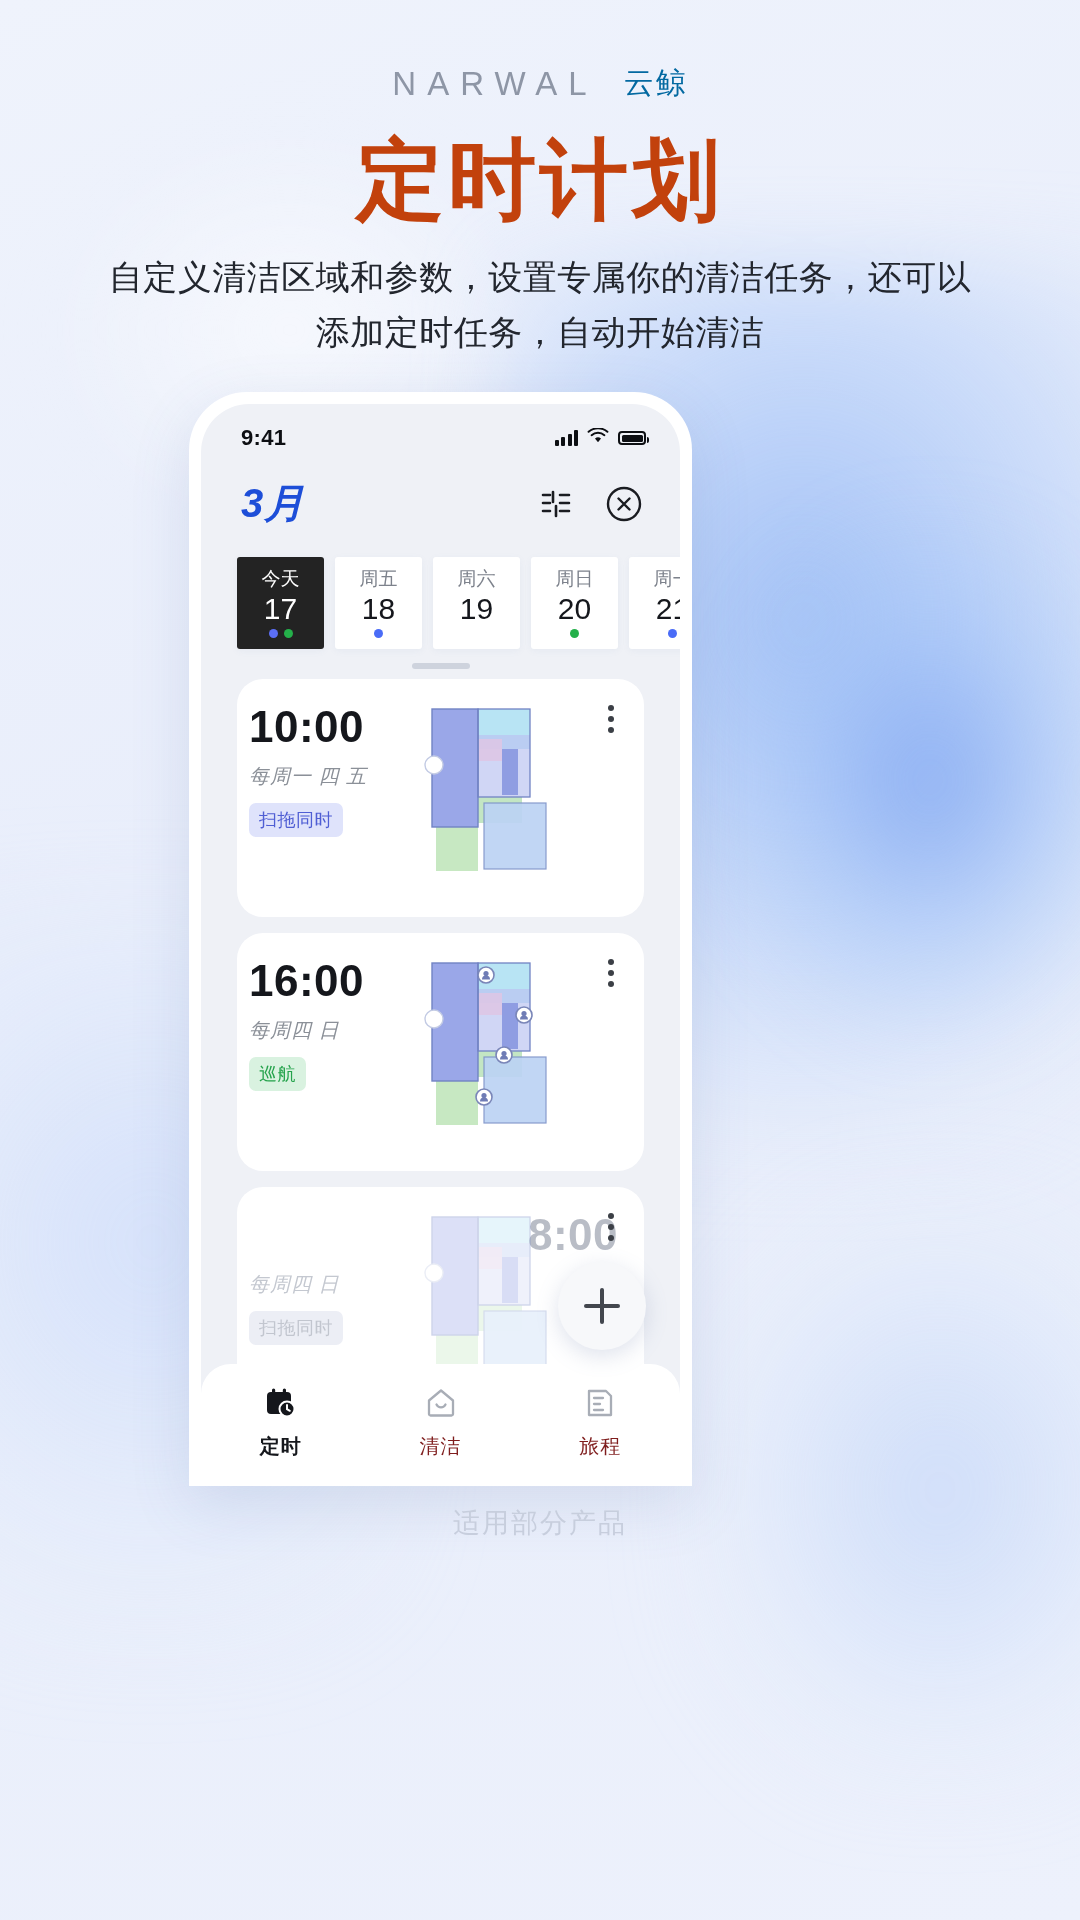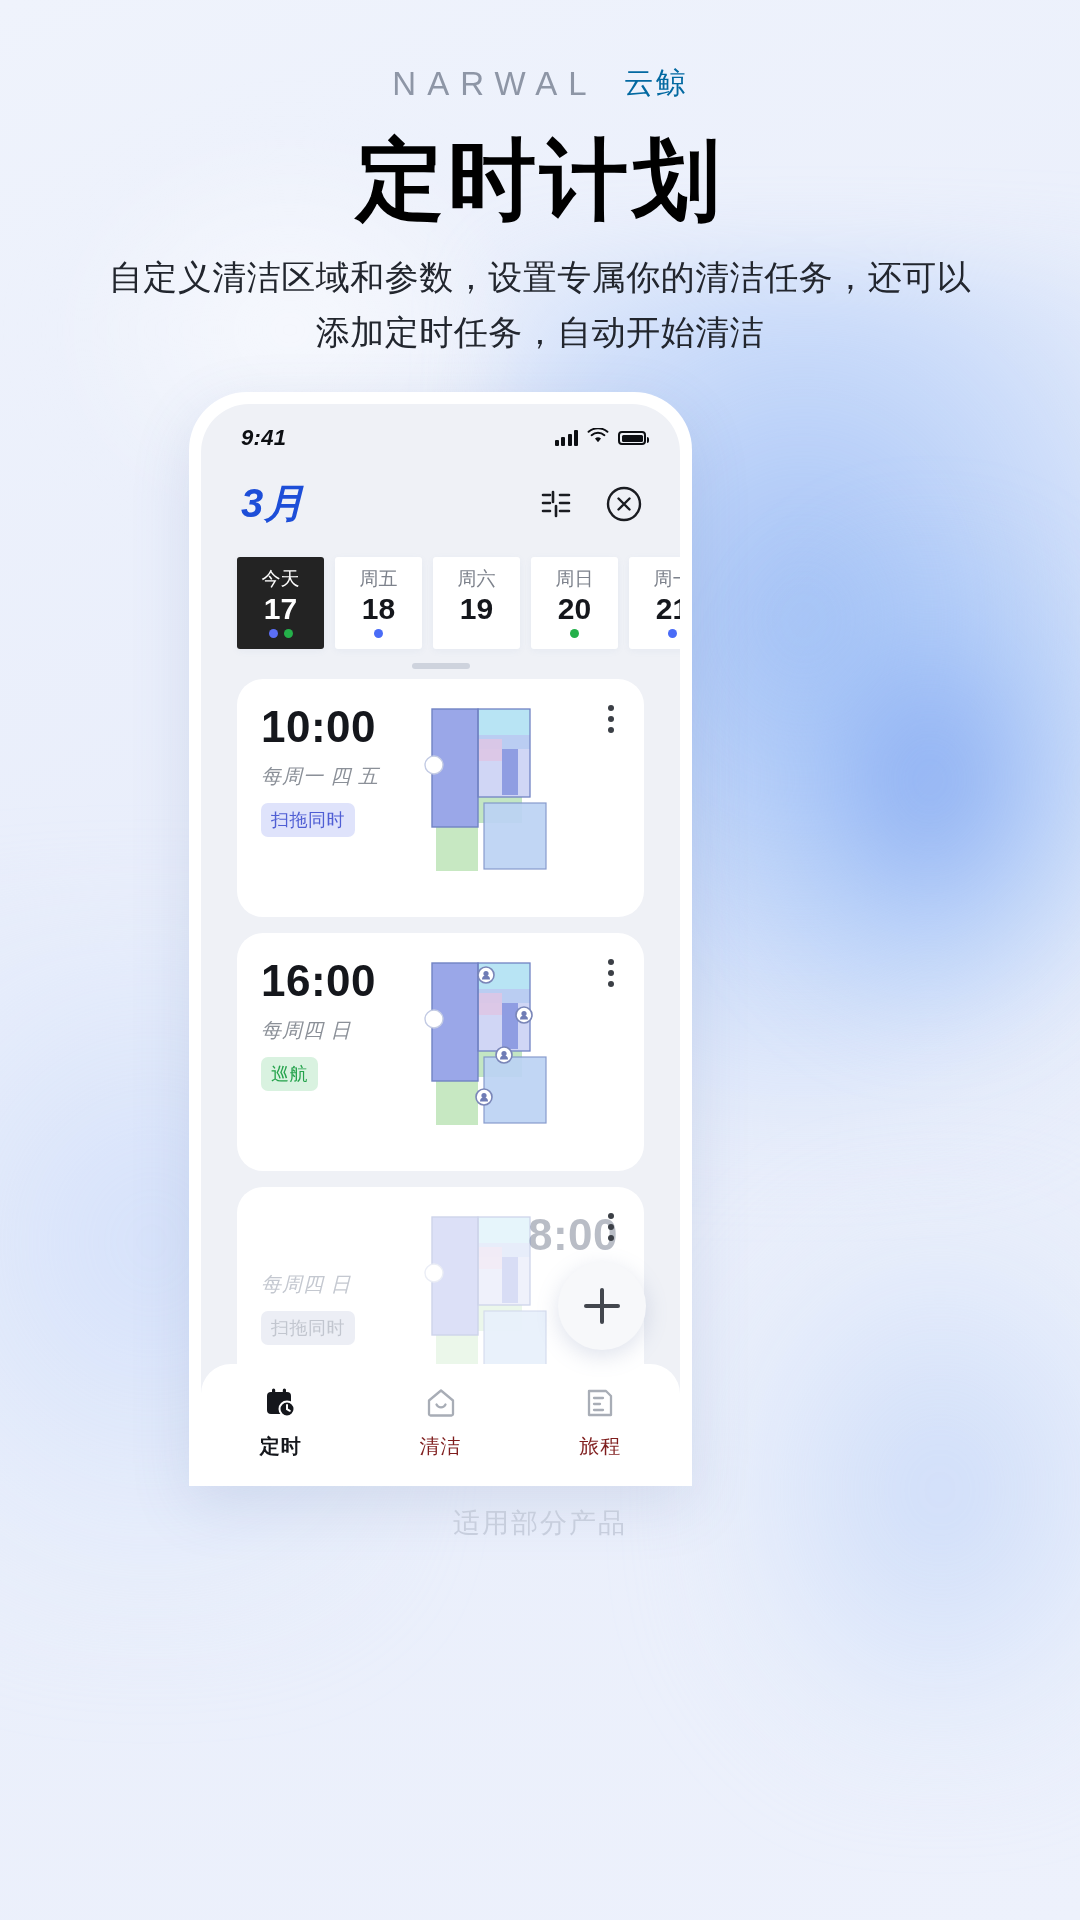--- a/index.html
+++ b/index.html
@@ -51,21 +51,21 @@
   }
   .brand-word {
     font-size:33px; letter-spacing:11px; color:#8e96a6; font-weight:400;
     display:flex; align-items:center;
   }
   .brand-cn { font-size:30px; color:#0369a1; letter-spacing:2px; }
 
   
   .headline {
     position:absolute; top:131px; left:0; right:0; text-align:center;
-    font-size:88px; font-weight:700; color:#000000; letter-spacing:4px;
+    font-size:88px; font-weight:700; color:#c2410c; letter-spacing:4px;
     line-height:1.12;
   }
   .subhead {
     position:absolute; top:250px; left:0; right:0;
     text-align:center; color:#22262e; font-size:34px; line-height:1.62;
     padding:0 95px; letter-spacing:.5px;
   }
 
   
   .phone {
@@ -82,21 +82,21 @@
     border-radius:48px 48px 0 0;
     overflow:hidden;
     position:relative;
   }
 
   
   .statusbar {
     height:58px; display:flex; align-items:center;
     justify-content:space-between; padding:10px 34px 0 40px;
   }
-  .st-time { font-size:22px; font-weight:700; color:#0d0f13; letter-spacing:.3px;font-style:italic; }
+  .st-time { font-size:22px; font-weight:700; color:#0d0f13; letter-spacing:.3px; }
   .st-icons { display:flex; align-items:center; gap:9px; }
   .sig { display:flex; align-items:flex-end; gap:2.5px; height:16px; }
   .sig i { width:4px; background:#0d0f13; border-radius:1px; display:block; }
   .sig i:nth-child(1){height:6px}.sig i:nth-child(2){height:9px}
   .sig i:nth-child(3){height:12px}.sig i:nth-child(4){height:16px}
   .batt {
     width:28px; height:14px; border:2px solid #0d0f13; border-radius:4px;
     position:relative; display:flex; align-items:center; padding:1.5px;
   }
   .batt:after{content:"";position:absolute;right:-5px;top:4px;width:2.5px;height:6px;background:#0d0f13;border-radius:0 2px 2px 0;}
@@ -117,35 +117,35 @@
   }
   .dchip {
     width:87px; height:92px; border-radius:3px; background:#fff;
     display:flex; flex-direction:column; align-items:center;
     padding-top:12px; flex:0 0 auto; position:relative;
     box-shadow:0 2px 7px rgba(120,140,180,.07);
   }
   .dchip.active { background:#232323; }
   .dw { font-size:19px; color:#7d828c; line-height:1.1; }
   .dchip.active .dw { color:#fff; }
-  .dn { font-size:30px; font-weight:700; color:#15171c; margin-top:3px; line-height:1.05; }
+  .dn { font-size:30px; font-weight:400; color:#15171c; margin-top:3px; line-height:1.05; }
   .dchip.active .dn { color:#fff; }
   .dots { display:flex; gap:6px; margin-top:5px; }
   .dot { width:9px; height:9px; border-radius:50%; }
 
   .grabber {
     width:58px; height:6px; border-radius:3px; background:#ced3dd;
     margin:14px auto 0;
   }
 
   
   .cards { padding:10px 36px 0 36px; display:flex; flex-direction:column; gap:16px; }
   .card {
     background:#fff; border-radius:26px; position:relative;
-    padding:26px 26px 24px 24px; height:238px;
+    padding:26px 26px 24px 12px; height:238px;
   }
   .card.disabled { color:#b9bdc6; height:250px; }
   .c-time { font-size:44px; font-weight:700; color:#15171c; line-height:1; letter-spacing:.5px; }
   .card.disabled .c-time { color:#b9bdc6;text-align:right; }
   .c-sub { font-size:20px; color:#8b9098; margin-top:14px; letter-spacing:1px;font-style:italic; }
   .card.disabled .c-sub { color:#c4c8d0; }
   .c-badge {
     display:inline-block; margin-top:13px; font-size:18px;
     padding:5px 10px; border-radius:7px; letter-spacing:.5px;
   }

